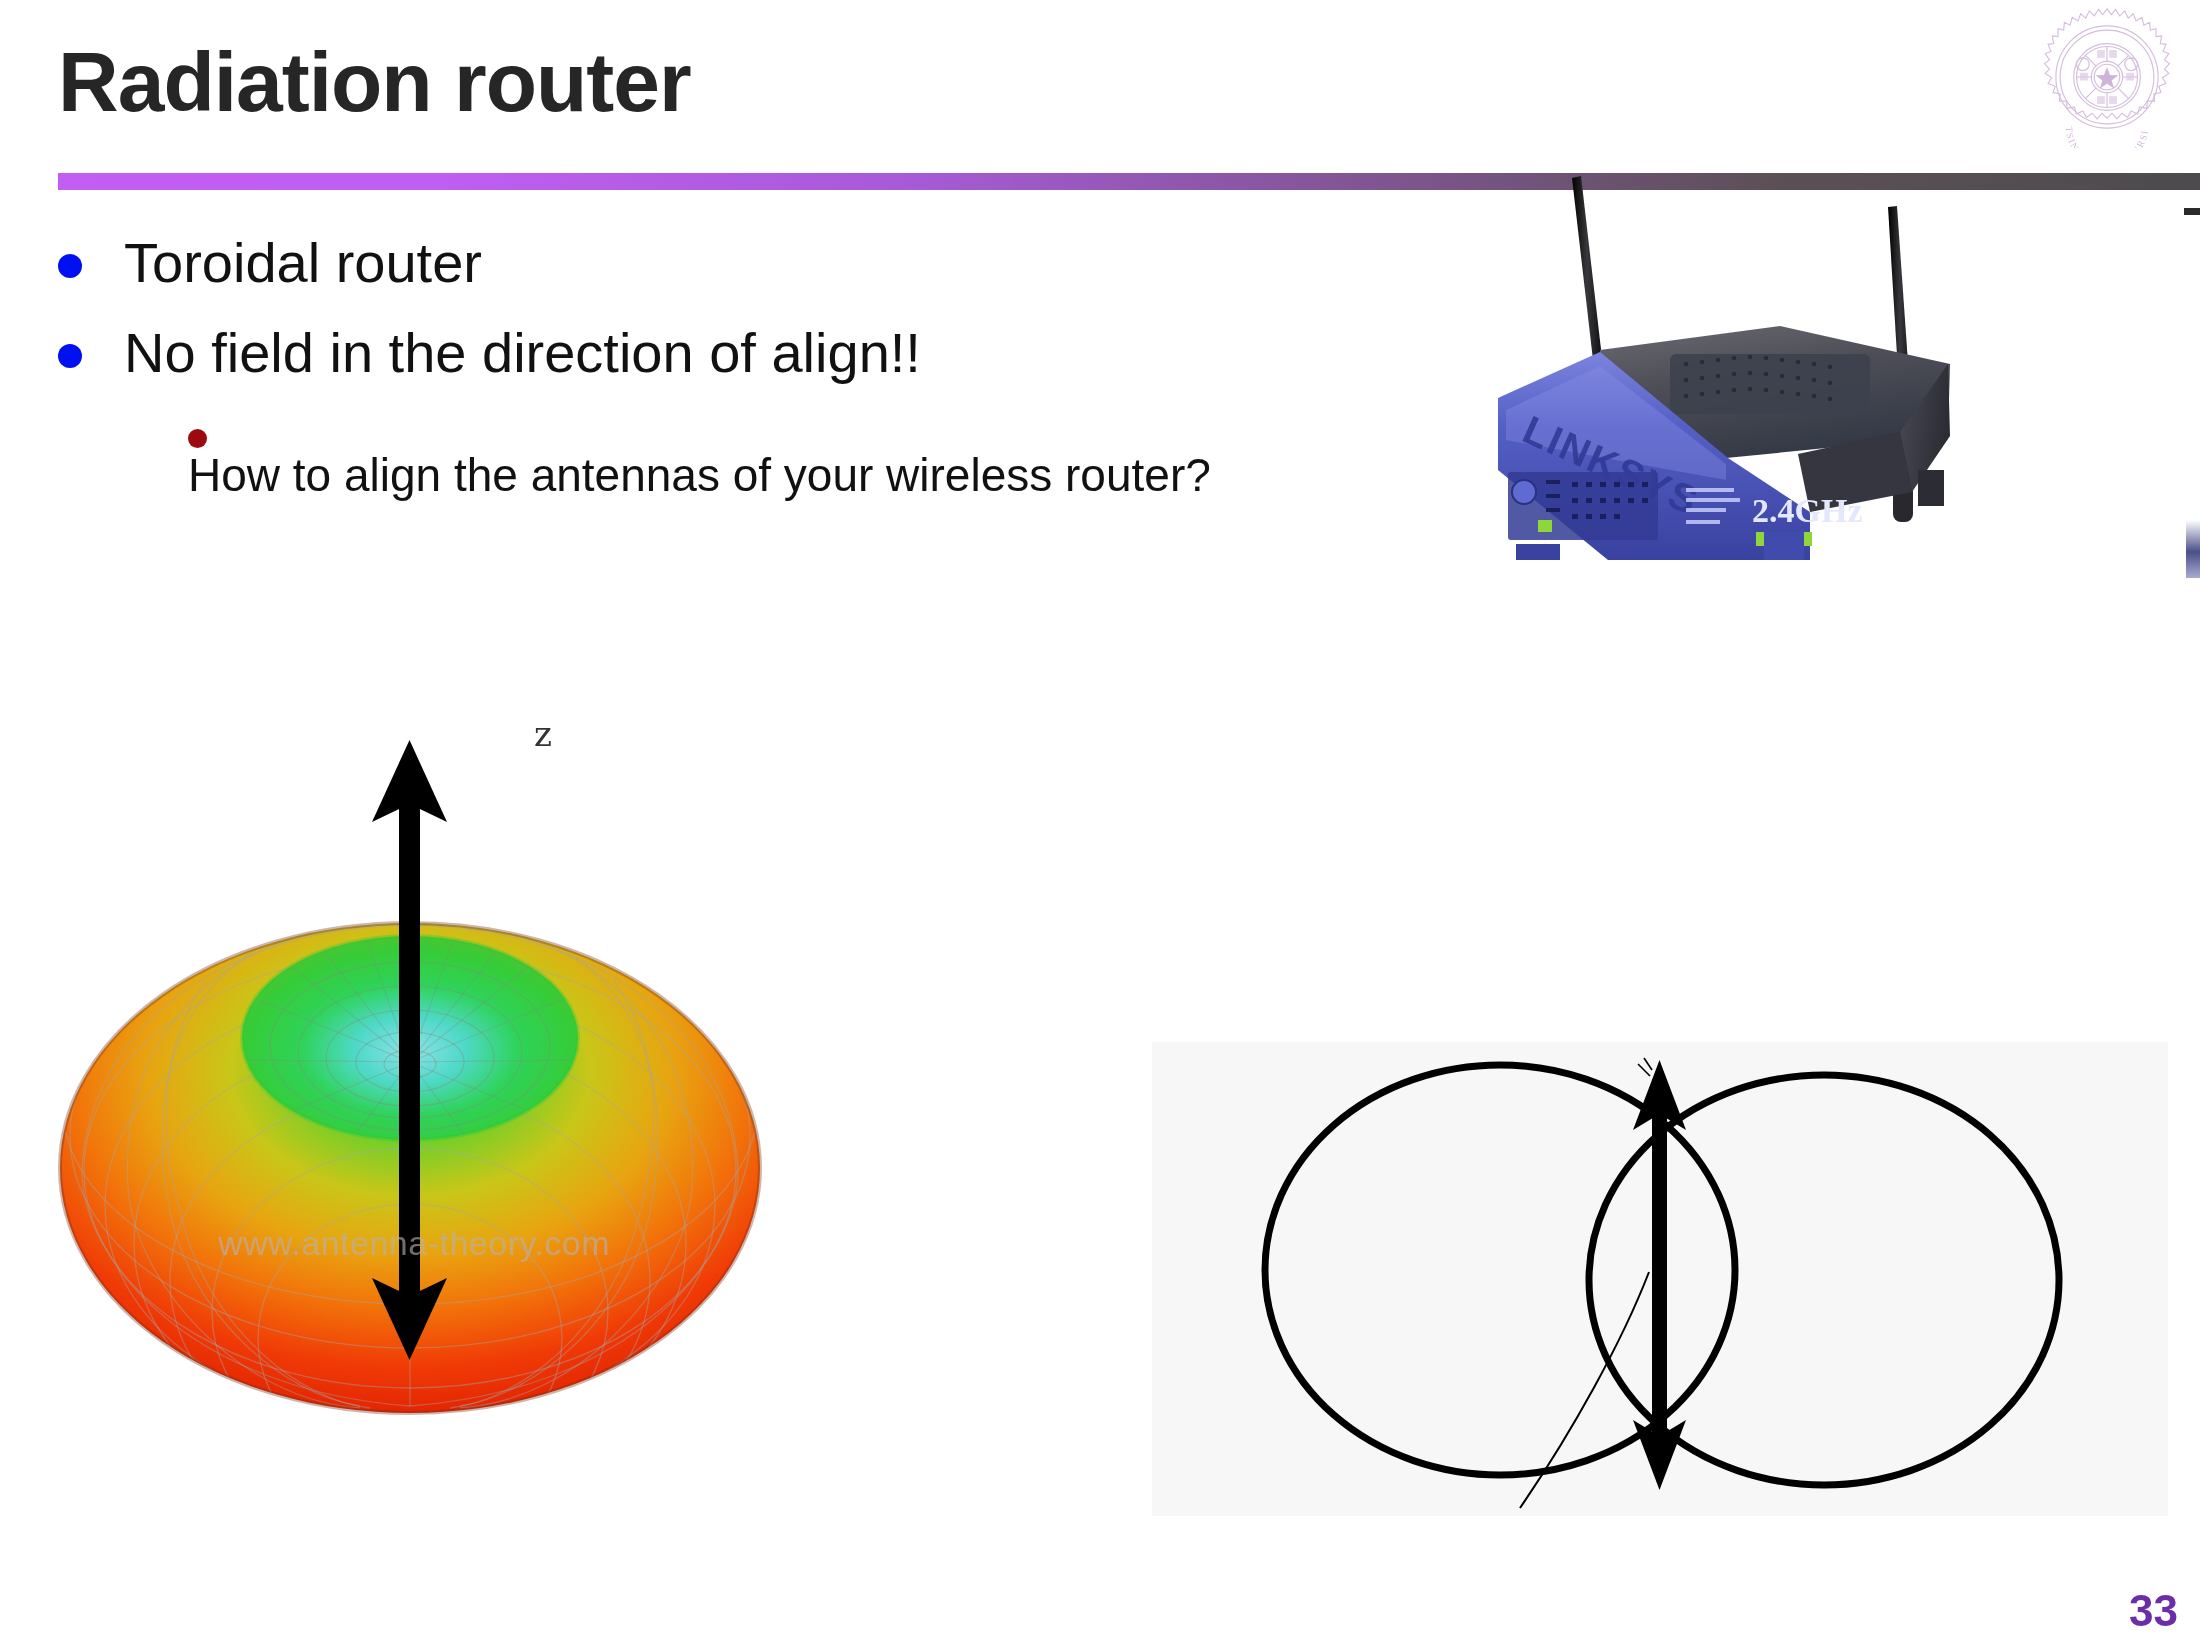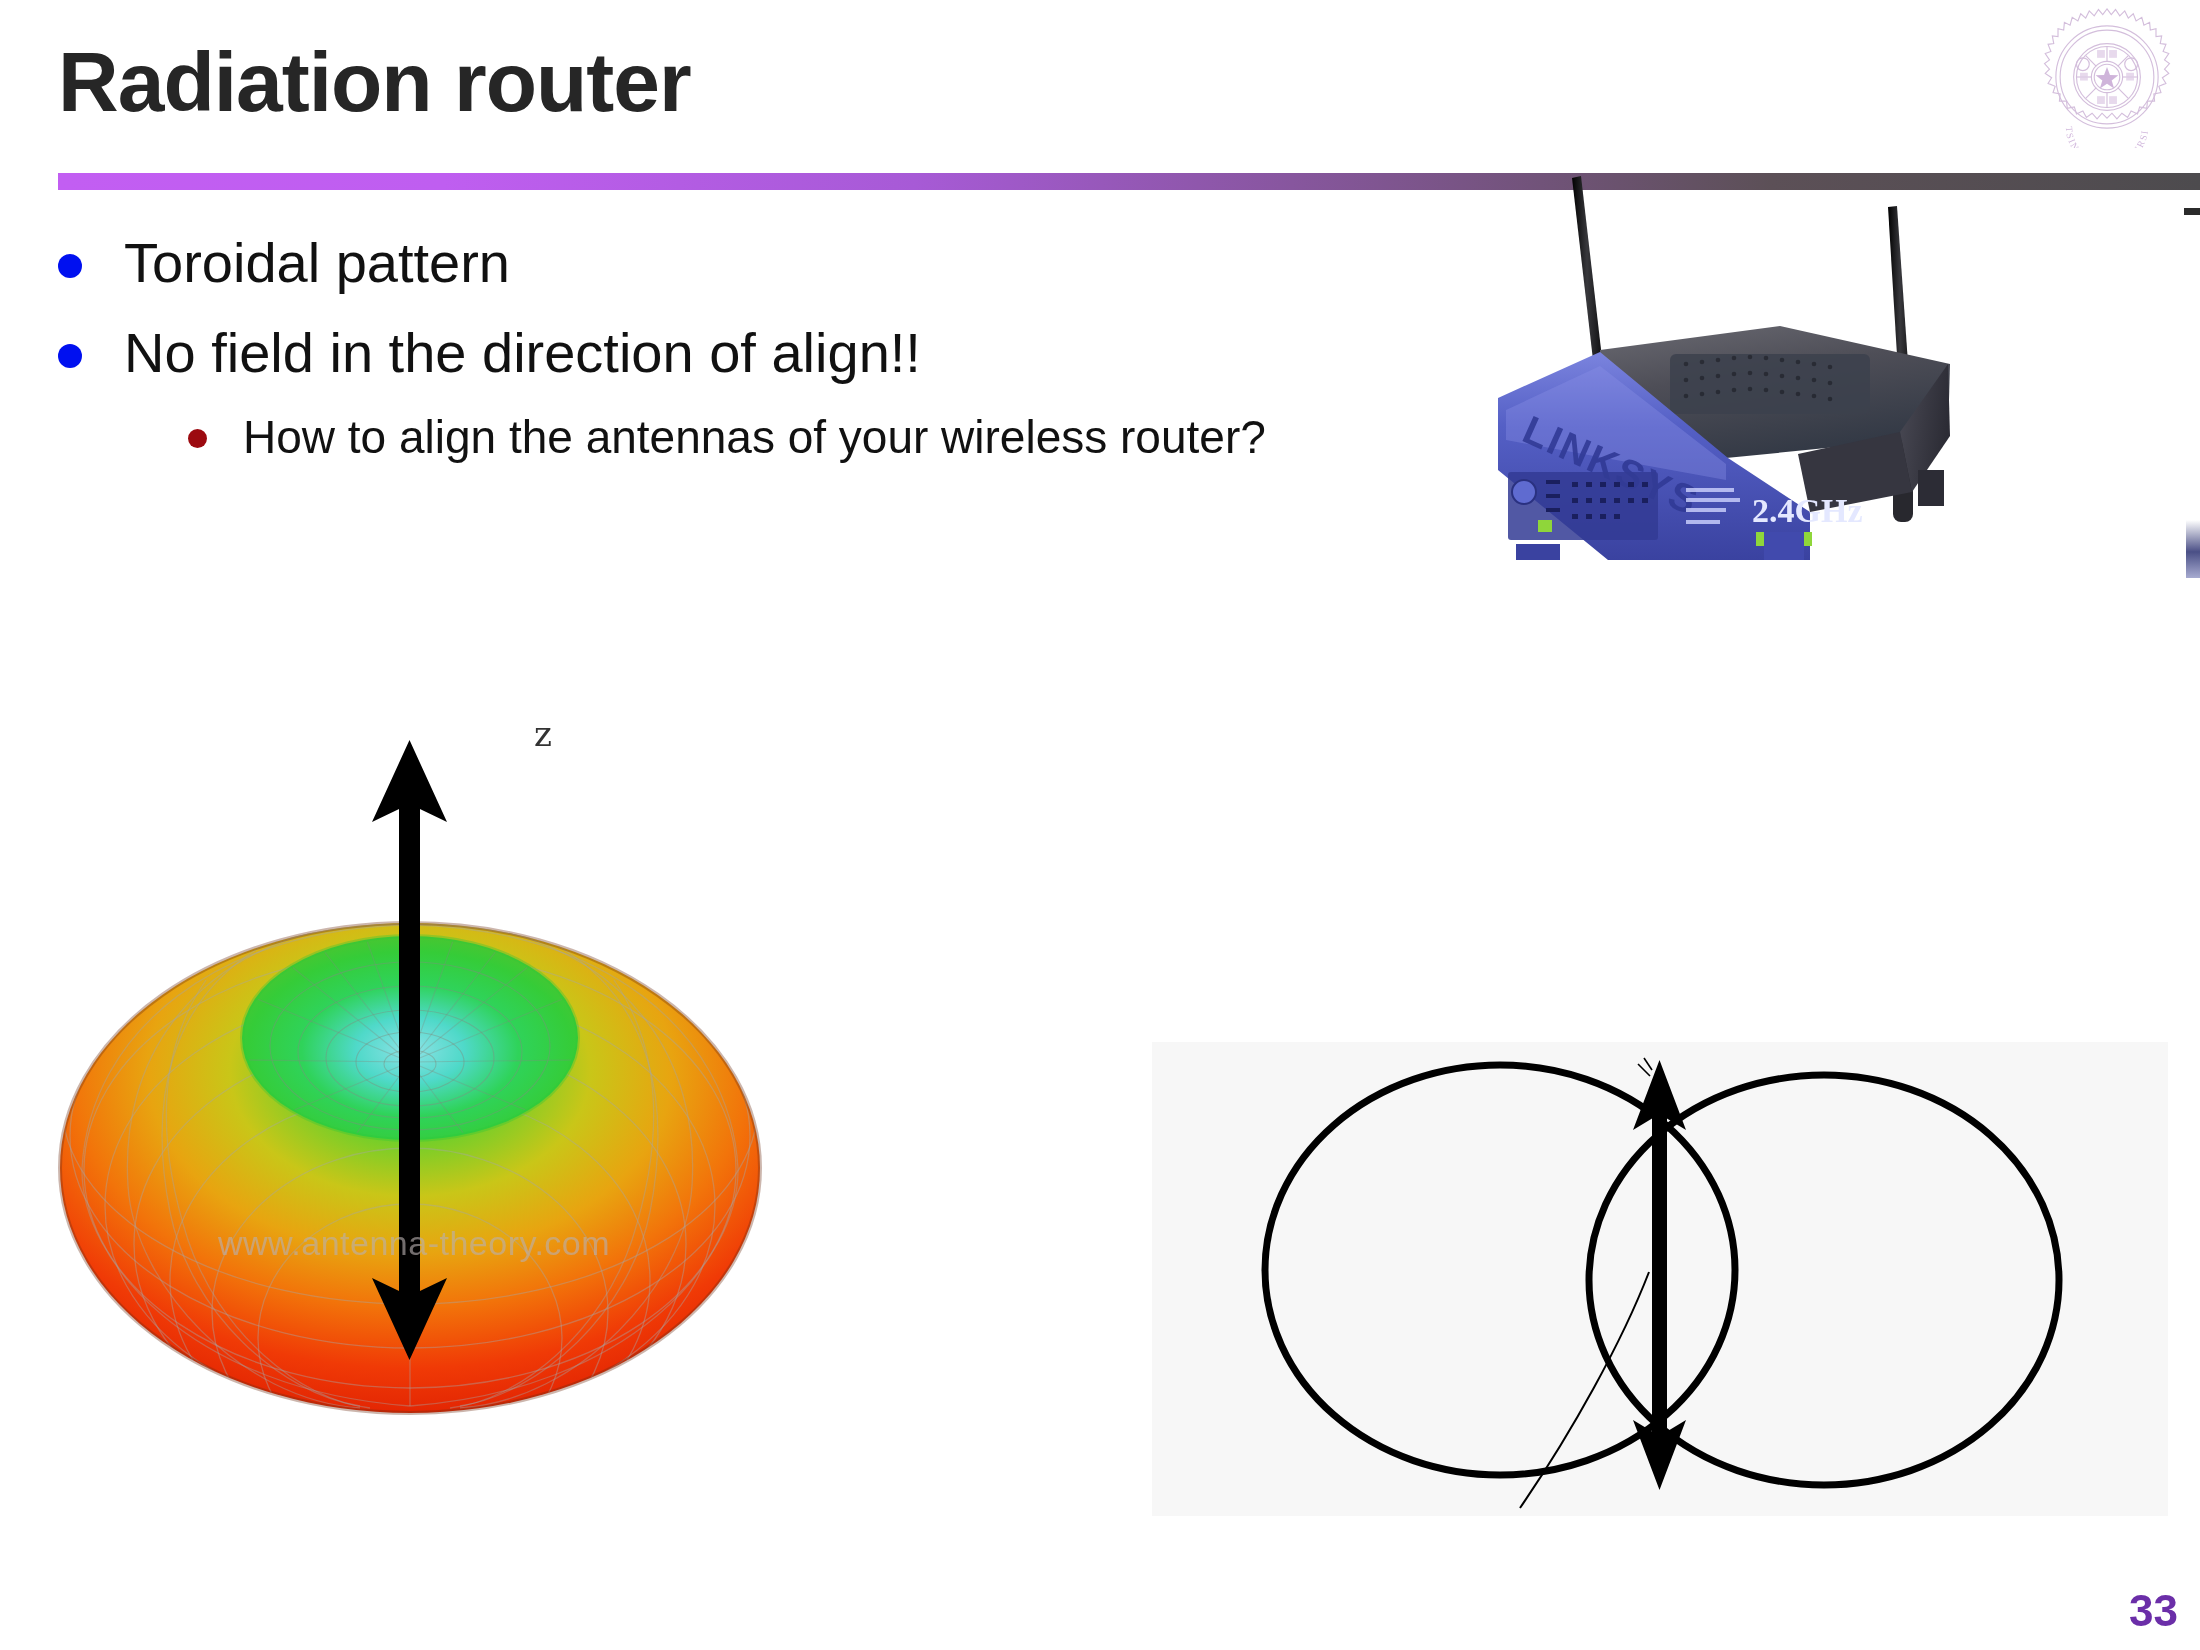--- a/index.html
+++ b/index.html
@@ -50,21 +50,21 @@
     position: absolute;
     left: 58px;
     top: 230px;
     width: 1450px;
   }
   .bullet-row {
     display: flex;
     align-items: flex-start;
   }
   .bullet-l1 { margin-bottom: 24px; }
-  .bullet-l2 { margin-bottom: 10px; margin-left: 130px; }
+  .bullet-l2 { margin-bottom: 10px; margin-left: 130px; flex-direction: column; }
 
   .dot {
     flex: 0 0 auto;
     border-radius: 50%;
     display: block;
   }
   .dot-l1 {
     width: 24px;
     height: 24px;
     background: #0010f0;
@@ -240,21 +240,21 @@
     <text font-size="13.5" fill="#a878bd" letter-spacing="2.2" font-family="'Liberation Serif', serif">
       <textPath href="#sealArc" startOffset="0%">TSING HUA UNIVERSITY</textPath>
     </text>
   </svg>
 </div>
 
 <div class="bullets">
 
   <div class="bullet-row bullet-l1">
     <span class="dot dot-l1"></span>
-    <span class="btext-l1">Toroidal pattern</span>
+    <span class="btext-l1">Toroidal router</span>
   </div>
 
   <div class="bullet-row bullet-l1">
     <span class="dot dot-l1"></span>
     <span class="btext-l1">No field in the direction of align!!</span>
   </div>
 
   <div class="bullet-row bullet-l2">
     <span class="dot dot-l2"></span>
     <span class="btext-l2">How to align the antennas of your wireless router?</span>

